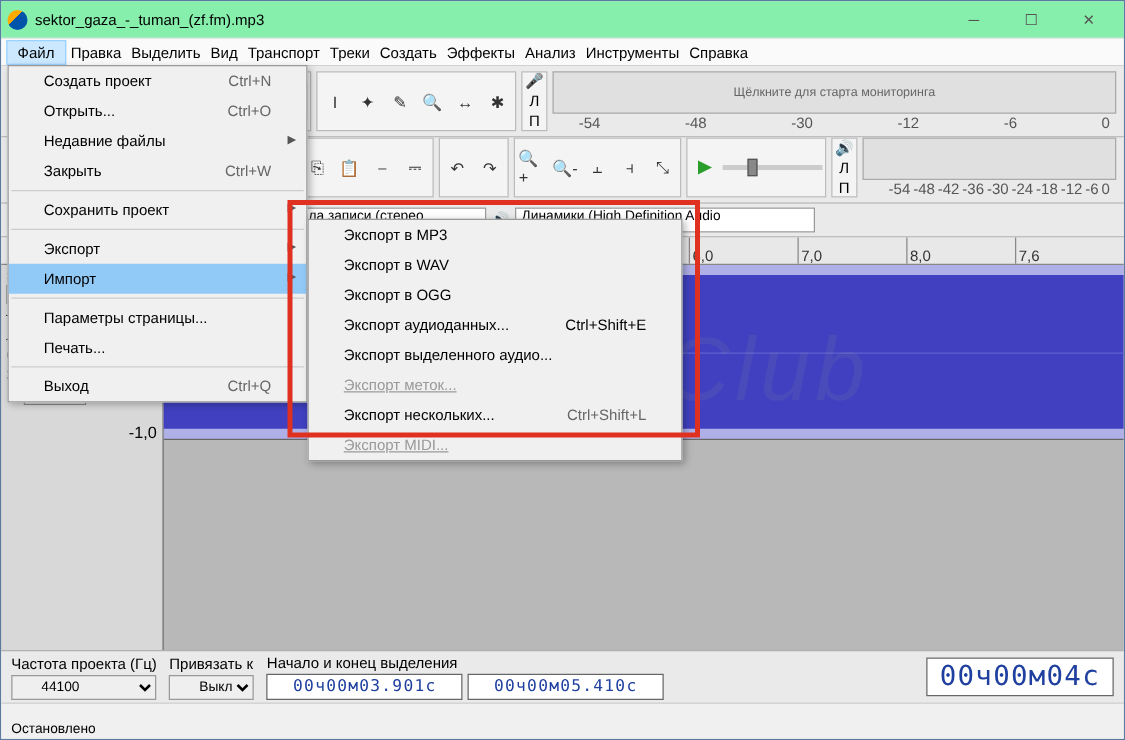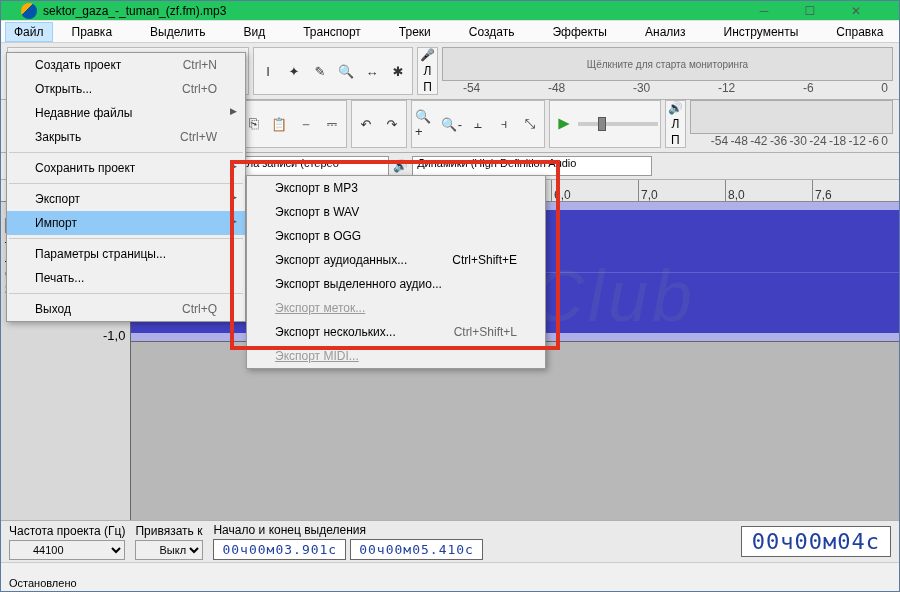--- a/index.html
+++ b/index.html
@@ -1,24 +1,24 @@
 <!DOCTYPE html>
 <html><head>
 <meta charset="utf-8">
 <style>
 * { margin:0; padding:0; box-sizing:border-box; font-family:"Segoe UI",Tahoma,sans-serif; font-size:12px; }
 body { background:#fff; width:900px; height:592px; overflow:hidden; position:relative; }
 .window { width:900px; height:592px; border:1px solid #5a7aa0; display:flex; flex-direction:column; background:#f0f0f0; }
-.titlebar { height:20px; background:#22c55e; display:flex; align-items:center; padding:0 20px; border-bottom:1px solid #e0e0e0; }
+.titlebar { height:30px; background:#86efac; display:flex; align-items:center; padding:0 5px; border-bottom:1px solid #e0e0e0; }
 .titlebar .logo { width:16px; height:16px; border-radius:50%; background:linear-gradient(135deg,#ffaa00 40%,#0055aa 40%); margin-right:6px; }
 .titlebar .title { flex:1; }
 .winbtns { display:flex; gap:0; }
 .winbtn { width:46px; height:30px; display:flex; align-items:center; justify-content:center; color:#555; }
 .menubar { height:22px; background:#fafafa; display:flex; align-items:center; padding:0 4px; border-bottom:1px solid #d0d0d0; }
-.menubar .mitem { padding:3px 19px; cursor:default; }
+.menubar .mitem { padding:3px 4px; cursor:default; }
 .menubar .mitem.active { background:#cce8ff; border:1px solid #99d1ff; padding:2px 8px; }
 .toolbars { background:#eaeaea; padding:4px 6px; border-bottom:1px solid #b0b0b0; display:flex; flex-wrap:wrap; gap:4px; }
 .tbgroup { display:flex; align-items:center; gap:2px; background:#f4f4f4; border:1px solid #bbb; padding:2px; }
 .tbbtn { width:24px; height:24px; display:flex; align-items:center; justify-content:center; border:1px solid transparent; font-size:13px; color:#333; }
 .tbbtn svg { width:14px; height:14px; }
 .transport { display:flex; gap:4px; padding:2px; }
 .transport .big { width:36px; height:36px; border:1px solid #999; border-radius:4px; background:linear-gradient(#fff,#e0e0e0); display:flex; align-items:center; justify-content:center; }
 .meter { flex:1; height:34px; background:#e0e0e0; border:1px solid #aaa; position:relative; font-size:10px; color:#555; display:flex; align-items:center; padding:0 4px; }
 .meter .ticks { position:absolute; top:2px; left:20px; right:4px; display:flex; justify-content:space-between; font-size:9px;margin-top:31px; }
 .meter .msg { position:absolute; left:50%; top:50%; transform:translate(-50%,-50%); font-size:10px; color:#666; }
@@ -30,21 +30,21 @@
 .trackhead { width:130px; background:#d8d8d8; border-right:1px solid #666; padding:4px; font-size:10px; }
 .trackhead .trow { display:flex; gap:2px; align-items:center; margin-bottom:2px; }
 .trackhead .tbtn { border:1px solid #888; background:#eee; padding:1px 4px; font-size:10px; }
 .trackbody { flex:1; position:relative; }
 .wave { position:absolute; left:0; right:0; top:0; height:140px; background:#b0b0e8; border-bottom:1px solid #666; }
 .wave .wf { position:absolute; left:0; right:0; top:8px; bottom:8px; background:#4040c0; }
 .wave .center { position:absolute; left:0; right:0; top:50%; height:1px; background:#6060d0; }
 .status { height:42px; background:#eaeaea; border-top:1px solid #b0b0b0; display:flex; align-items:center; padding:4px 8px; gap:10px; }
 .status .grp { display:flex; flex-direction:column; gap:2px; font-size:10px; }
 .status select { border:1px solid #999; height:20px; font-size:11px;padding-left:19px; }
-.timebox { font-family:monospace; font-size:13px; background:#fff; border:1px solid #666; padding:2px 8px; color:#2040a0; letter-spacing:1px; }
+.timebox { font-family:monospace; font-size:13px; background:#fff; border:1px solid #666; padding:2px 20px; color:#2040a0; letter-spacing:1px; }
 .timebox.big { font-size:22px; padding:2px 10px; }
 .footer { height:20px; background:#f0f0f0; border-top:1px solid #ccc; padding:14px 8px; font-size:11px; }
 
 .dropdown { position:absolute; background:#f0f0f0; border:1px solid #999; box-shadow:2px 2px 6px rgba(0,0,0,.3); z-index:100; }
 .dropdown .ditem { padding:5px 28px 5px 28px; display:flex; justify-content:space-between; gap:20px; cursor:default; white-space:nowrap; position:relative; }
 .dropdown .ditem.hl { background:#91c9f7; }
 .dropdown .ditem.disabled { color:#999;text-decoration:underline; }
 .dropdown .ditem.sub::after { content:"▶"; position:absolute; right:8px; font-size:9px; color:#555; }
 .dropdown .sep { height:1px; background:#ccc; margin:3px 2px; }
 

